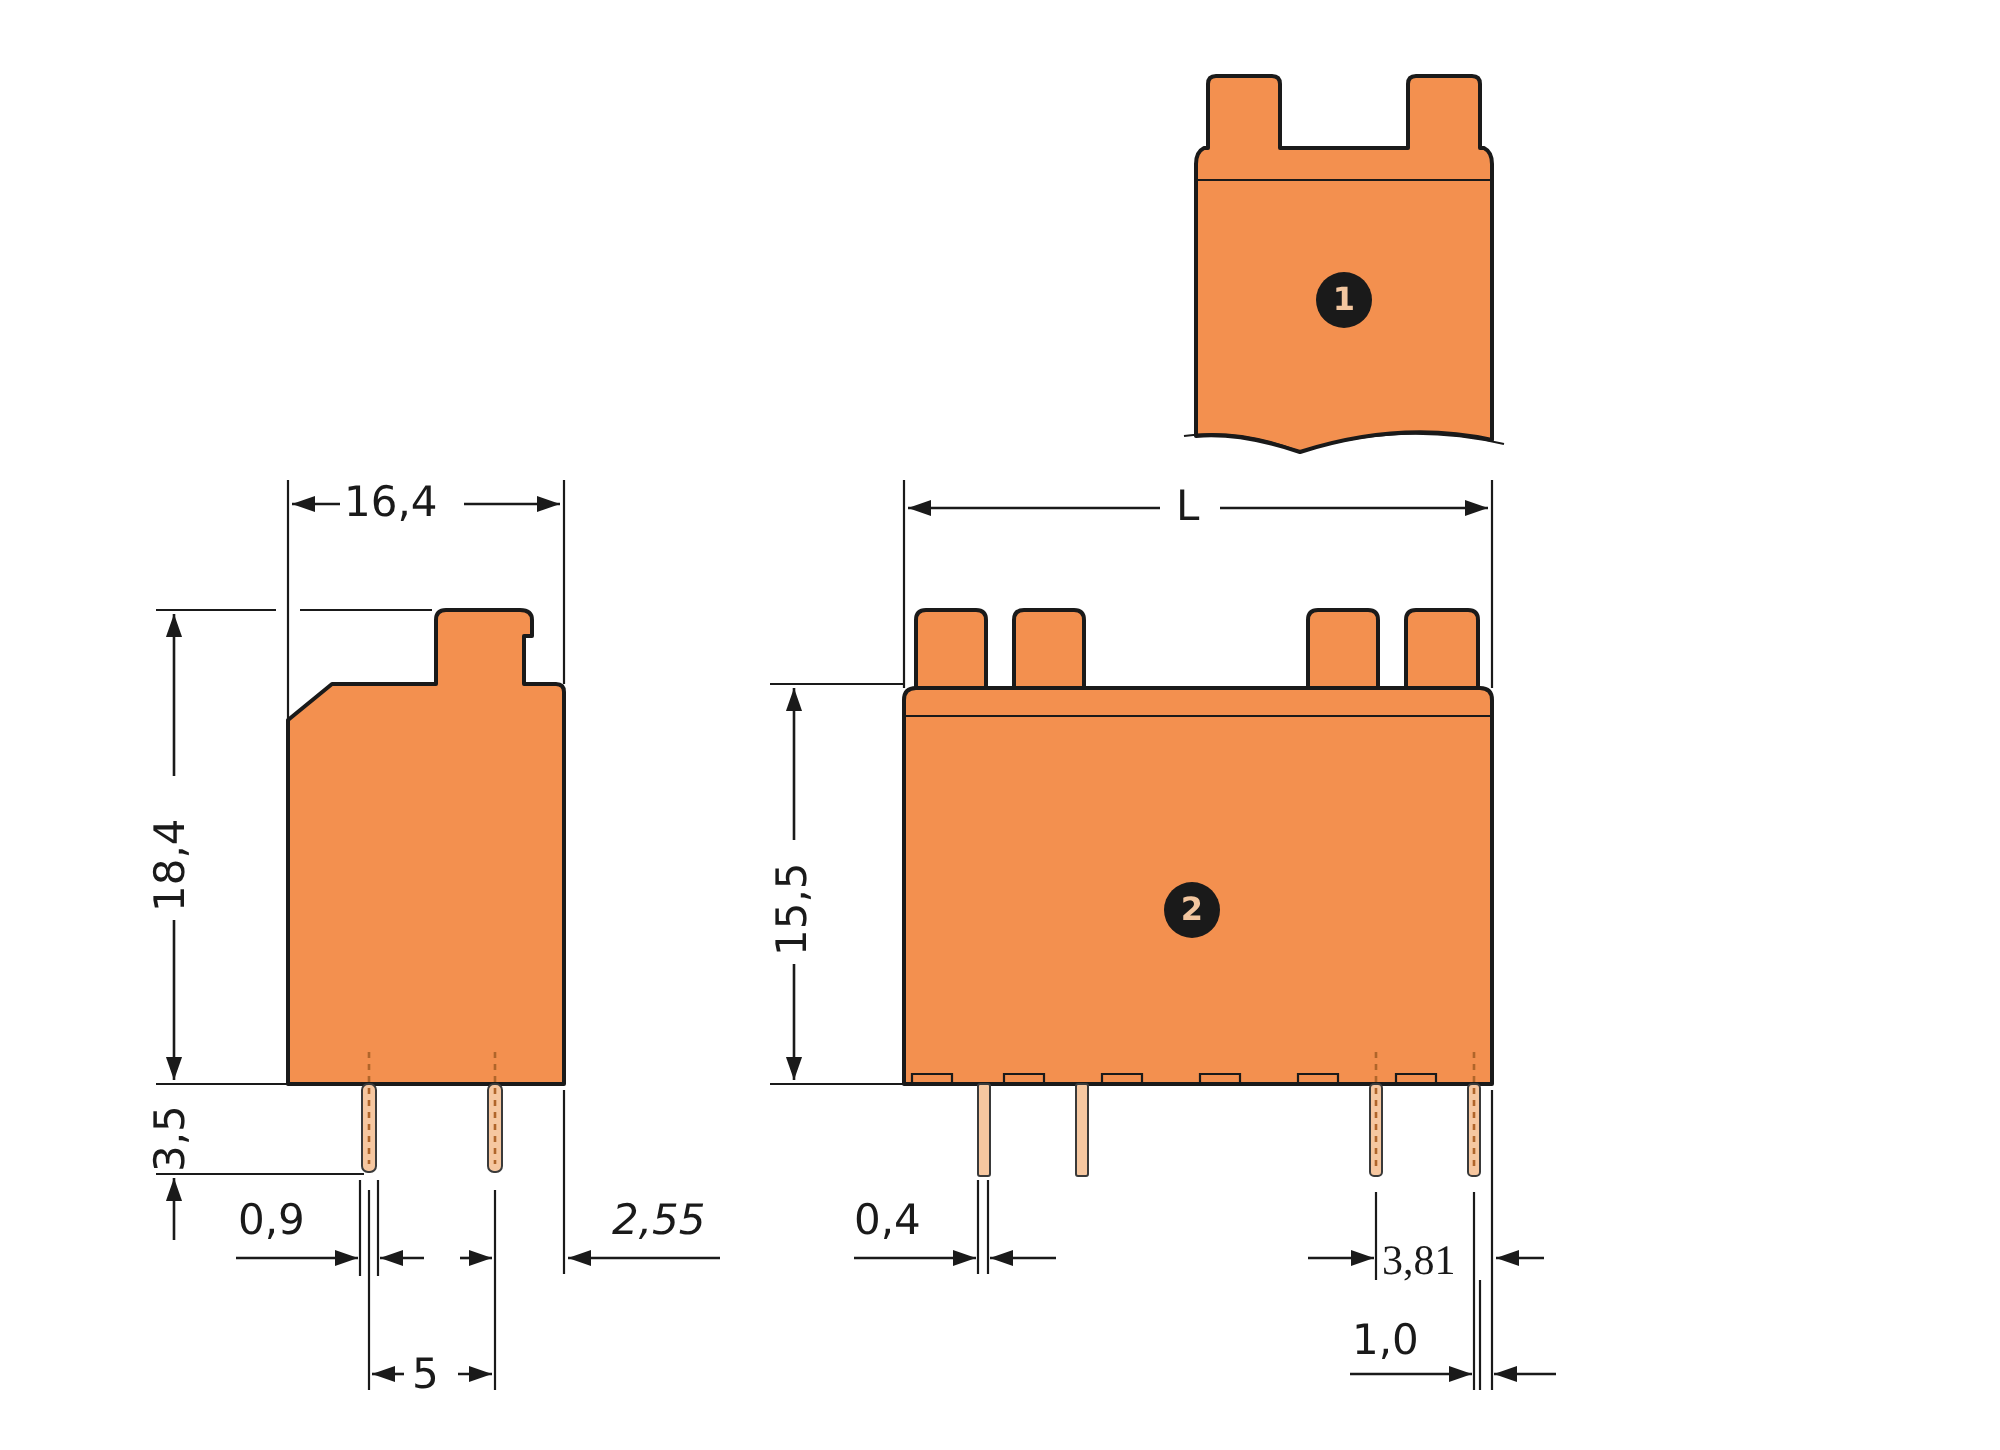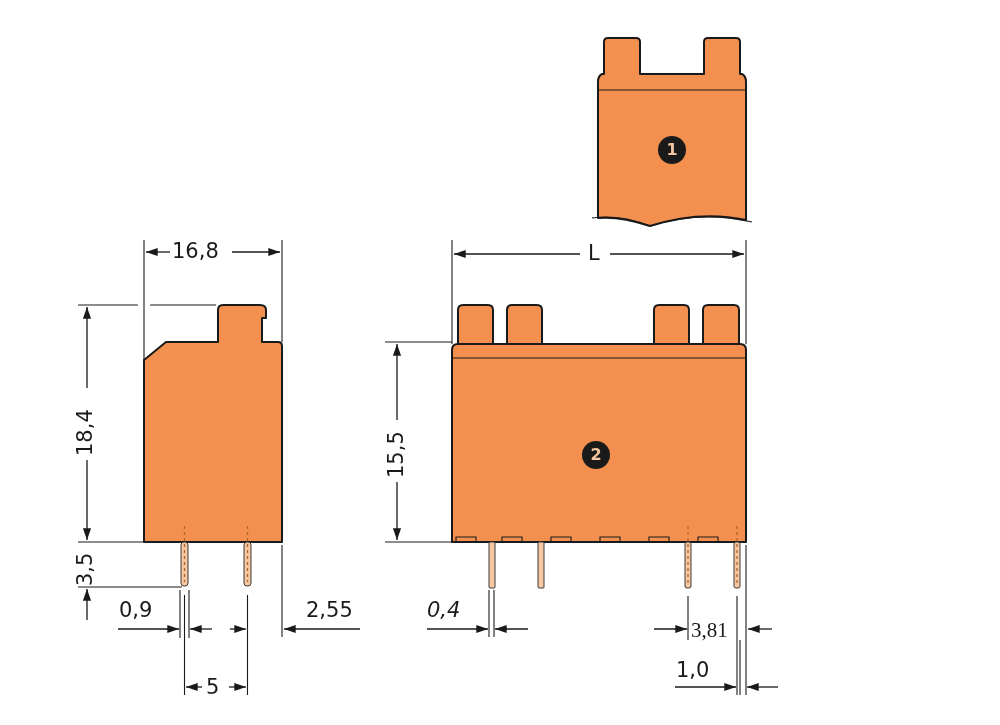--- a/index.html
+++ b/index.html
@@ -109,27 +109,27 @@
     <line class="thin" x1="746" y1="545" x2="746" y2="695"></line>
     <line class="line" x1="654" y1="629" x2="687" y2="629" marker-end="url(#ah)"></line>
     <line class="line" x1="772" y1="629" x2="748" y2="629" marker-end="url(#ah)"></line>
 
     <line class="thin" x1="740" y1="640" x2="740" y2="695"></line>
     <line class="line" x1="675" y1="687" x2="736" y2="687" marker-end="url(#ah)"></line>
     <line class="line" x1="778" y1="687" x2="747" y2="687" marker-end="url(#ah)"></line>
   </g>
 </svg>
 
-<span class="bind" style="left:172px; top:241px;">16,8</span>
+<span class="bind" style="left:172px; top:241px;">16,4</span>
 <span class="bind rot" style="left:75px; top:456px;">18,4</span>
 <span class="bind rot" style="left:75px; top:586px;">3,5</span>
 <span class="bind" style="left:119px; top:600px;">0,9</span>
-<span class="bind" style="left:306px; top:600px;">2,55</span>
+<span class="bind" style="left:306px; top:600px;font-style:italic;">2,55</span>
 <span class="bind" style="left:206px; top:677px;">5</span>
 
 <span class="bind" style="left:588px; top:243px;">L</span>
 <span class="bind rot" style="left:386px; top:478px;">15,5</span>
-<span class="bind" style="left:427px; top:600px;font-style:italic;">0,4</span>
+<span class="bind" style="left:427px; top:600px;">0,4</span>
 <span class="bind" style="left:691px; top:620px;font-family:Liberation Serif, serif;">3,81</span>
 <span class="bind" style="left:676px; top:660px;">1,0</span>
 
 <span class="badge-label" style="left:658px; top:136px;">1</span>
 <span class="badge-label" style="left:582px; top:441px;">2</span>
 
 </body></html>

